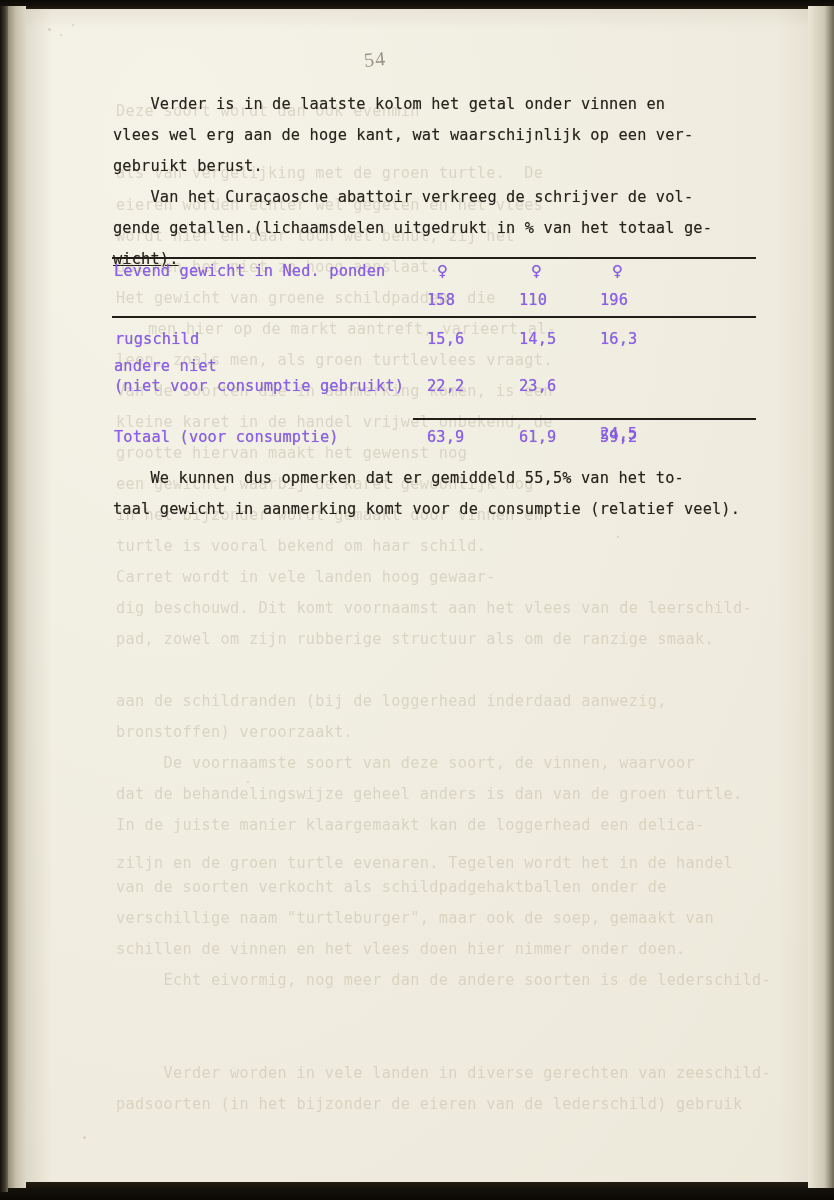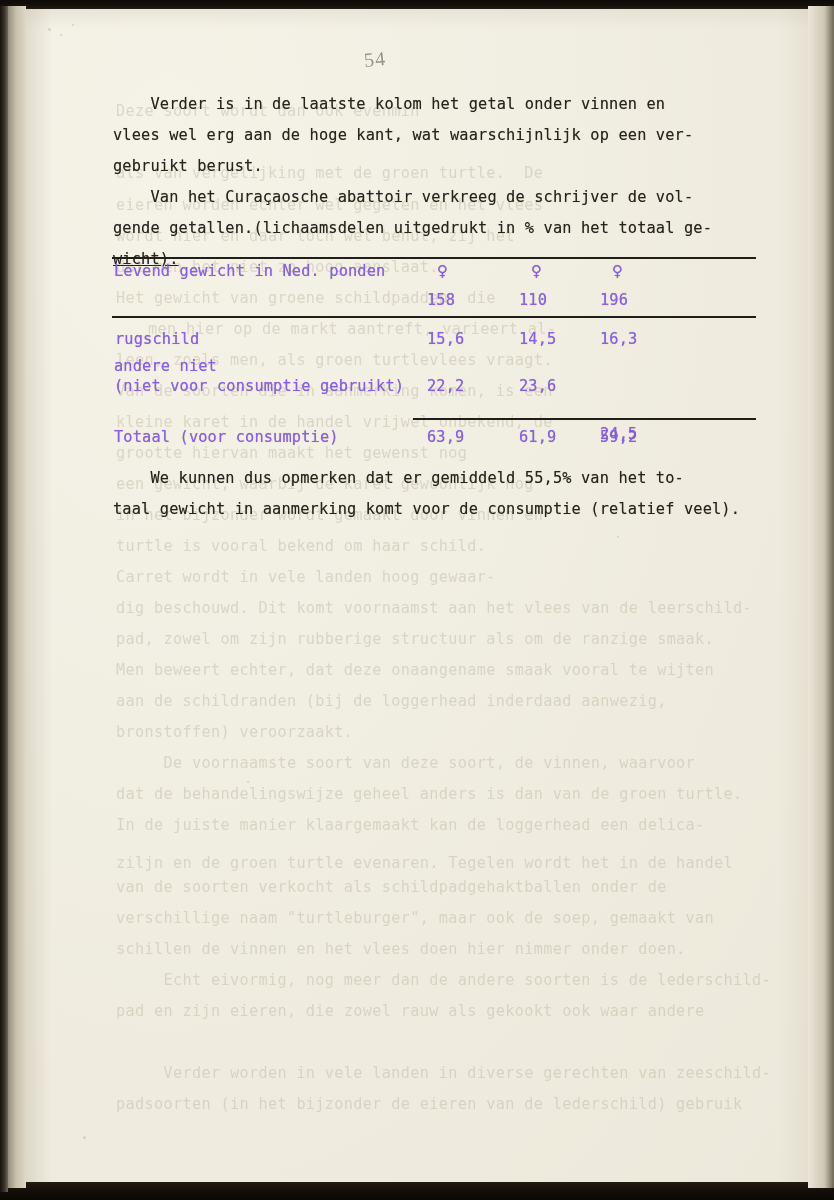--- a/index.html
+++ b/index.html
@@ -157,32 +157,30 @@
     <div class="ghost-line" style="left:116px; top:345px;">leen, zoals men, als groen turtlevlees vraagt.</div>
     <div class="ghost-line" style="left:116px; top:376px;">Van de soorten die in aanmerking komen, is een</div>
     <div class="ghost-line" style="left:116px; top:407px;">kleine karet in de handel vrijwel onbekend, de</div>
     <div class="ghost-line" style="left:116px; top:438px;">grootte hiervan maakt het gewenst nog</div>
     <div class="ghost-line" style="left:116px; top:469px;">een gewicht, waarbij de karet gewoonlijk nog</div>
     <div class="ghost-line" style="left:116px; top:500px;">in het bijzonder wordt gemaakt door vinnen en</div>
     <div class="ghost-line" style="left:116px; top:531px;">turtle is vooral bekend om haar schild.</div>
     <div class="ghost-line" style="left:116px; top:562px;">Carret wordt in vele landen hoog gewaar-</div>
     <div class="ghost-line" style="left:116px; top:593px;">dig beschouwd. Dit komt voornaamst aan het vlees van de leerschild-</div>
     <div class="ghost-line" style="left:116px; top:624px;">pad, zowel om zijn rubberige structuur als om de ranzige smaak.</div>
-    <div class="ghost-line" style="left:116px; top:655px;">Men beweert echter, dat deze onaangename smaak vooral te wijten</div>
     <div class="ghost-line" style="left:116px; top:686px;">aan de schildranden (bij de loggerhead inderdaad aanwezig,</div>
     <div class="ghost-line" style="left:116px; top:717px;">bronstoffen) veroorzaakt.</div>
     <div class="ghost-line" style="left:116px; top:748px;">     De voornaamste soort van deze soort, de vinnen, waarvoor</div>
     <div class="ghost-line" style="left:116px; top:779px;">dat de behandelingswijze geheel anders is dan van de groen turtle.</div>
     <div class="ghost-line" style="left:116px; top:810px;">In de juiste manier klaargemaakt kan de loggerhead een delica-</div>
     <div class="ghost-line" style="left:116px; top:841px;margin-top:7px;">ziljn en de groen turtle evenaren. Tegelen wordt het in de handel</div>
     <div class="ghost-line" style="left:116px; top:872px;">van de soorten verkocht als schildpadgehaktballen onder de</div>
     <div class="ghost-line" style="left:116px; top:903px;">verschillige naam "turtleburger", maar ook de soep, gemaakt van</div>
     <div class="ghost-line" style="left:116px; top:934px;">schillen de vinnen en het vlees doen hier nimmer onder doen.</div>
     <div class="ghost-line" style="left:116px; top:965px;">     Echt eivormig, nog meer dan de andere soorten is de lederschild-</div>
-    <div class="ghost-line" style="left:116px; top:996px;">pad en zijn eieren, die zowel rauw als gekookt ook waar andere</div>
     <div class="ghost-line" style="left:116px; top:1058px;">     Verder worden in vele landen in diverse gerechten van zeeschild-</div>
     <div class="ghost-line" style="left:116px; top:1089px;">padsoorten (in het bijzonder de eieren van de lederschild) gebruik</div>
   </div>
 
   <div id="content">
 
     <div id="folio">54</div>
 
     <div class="tx para-line" style="top:95px;">    Verder is in de laatste kolom het getal onder vinnen en</div>
     <div class="tx para-line" style="top:126px;">vlees wel erg aan de hoge kant, wat waarschijnlijk op een ver-</div>

